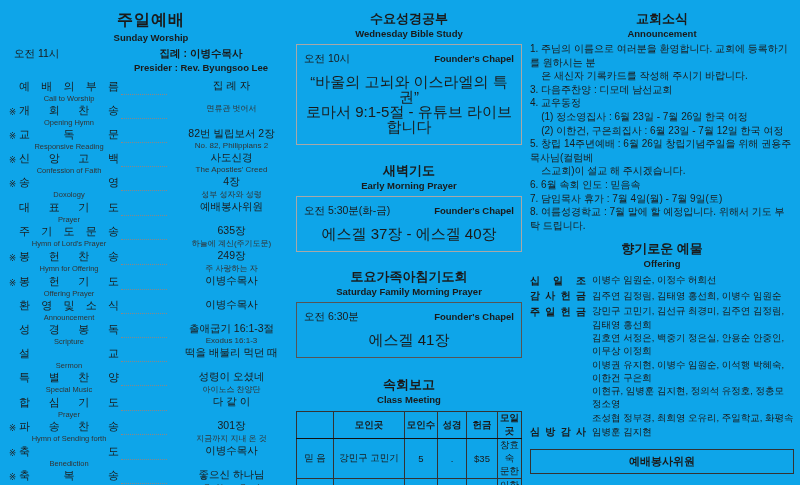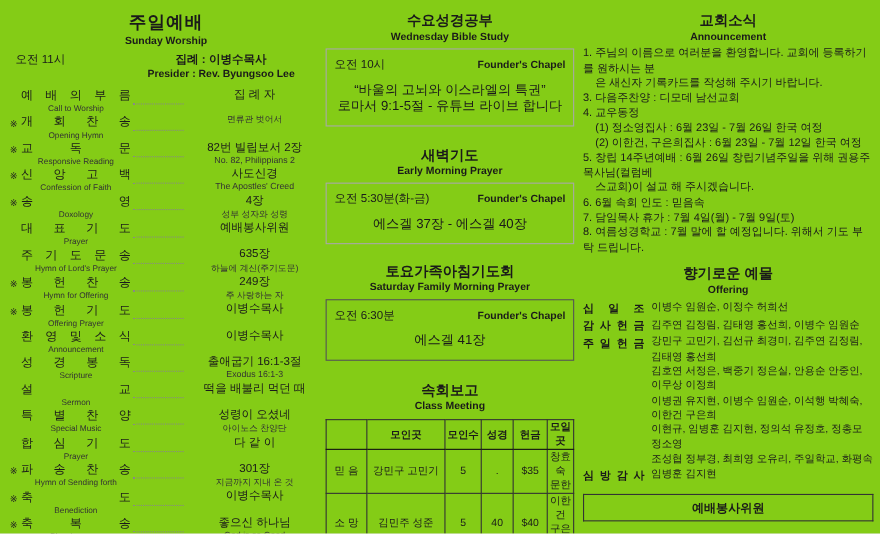--- a/index.html
+++ b/index.html
@@ -1,18 +1,18 @@
 <!DOCTYPE html>
 <html><head>
 <meta charset="utf-8">
 <style>
   * { margin:0; padding:0; box-sizing:border-box; }
   html,body { background:#e9e9e9; }
   .page {
-    position:relative; width:800px; height:485px; background:#84cc16;
+    position:relative; width:800px; height:485px; background:#0ea5e9;
     font-family:"Liberation Sans","DejaVu Sans",sans-serif; color:#1a1a1a;
     overflow:hidden; margin:0 auto;
   }
   .col { position:absolute; top:0; }
   .col-left  { left:6px;   width:288px; padding-top:10px; }
   .col-mid   { left:296px; width:226px; padding-top:10px; }
   .col-right { left:530px; width:264px; padding-top:10px; }
 
   
   .lh-titlewrap { text-align:center; width:170px; margin-left:60px; }
@@ -37,21 +37,21 @@
 
   
   .sec-title { text-align:center; }
   .sec-title .ko { font-size:13px; font-weight:bold; }
   .sec-title .en { font-size:9.5px; font-weight:bold; margin-top:0px; }
   .m-box { border:1px solid #a8a8a8; margin-top:5px; padding:7px 7px 10px 7px; }
   .m-box.dark { border:1.5px solid #555; }
   .m-box-row { display:flex; justify-content:space-between; align-items:baseline; }
   .m-time { font-size:10.5px; }
   .m-chapel { font-size:9.5px; font-weight:bold; }
-  .m-center { text-align:center; font-size:12px; margin-top:8px; line-height:15px; }
+  .m-center { text-align:center; font-size:15px; margin-top:8px; line-height:15px; }
   .gap1 { height:17px; } .gap2 { height:16px; } .gap3 { height:18px; }
 
   table { border-collapse:collapse; width:100%; }
   .cm-table { margin-top:6px; border:1.6px solid #111; }
   .cm-table th, .cm-table td { border:1px solid #333; text-align:center; font-size:9.5px; padding:0 1px; }
   .cm-table th { font-weight:bold; height:23px; border-bottom:1.6px solid #111; }
   .cm-table td { height:24.6px; }
   .cm-c0 { width:37px; } .cm-c1 { width:71px; } .cm-c2 { width:33px; }
   .cm-c3 { width:29px; } .cm-c4 { width:31px; }
 

